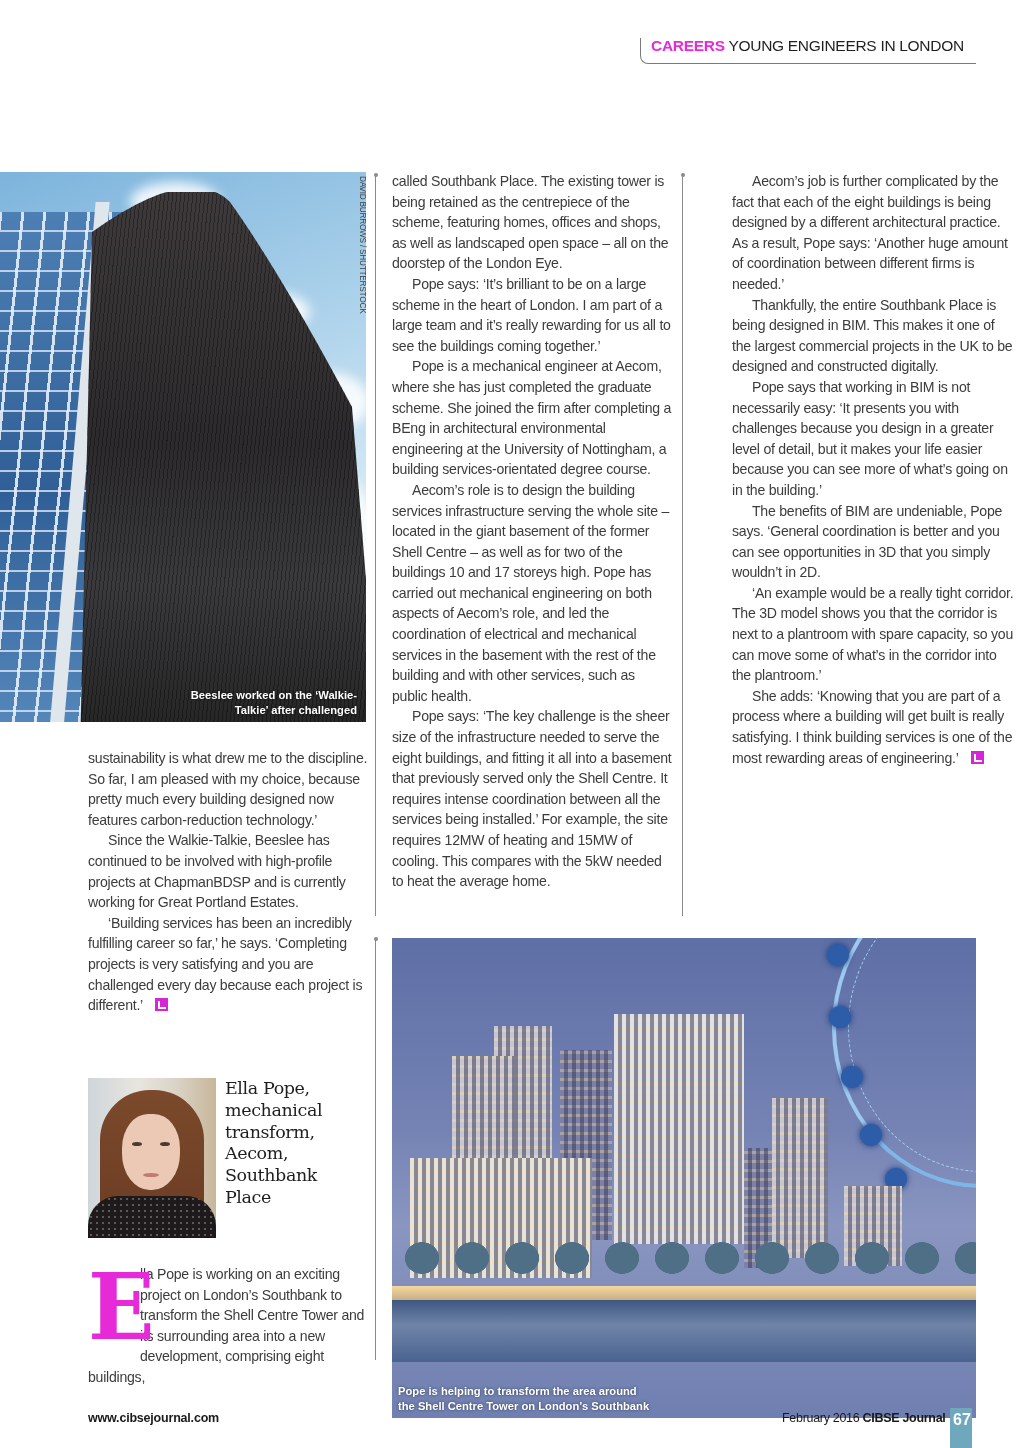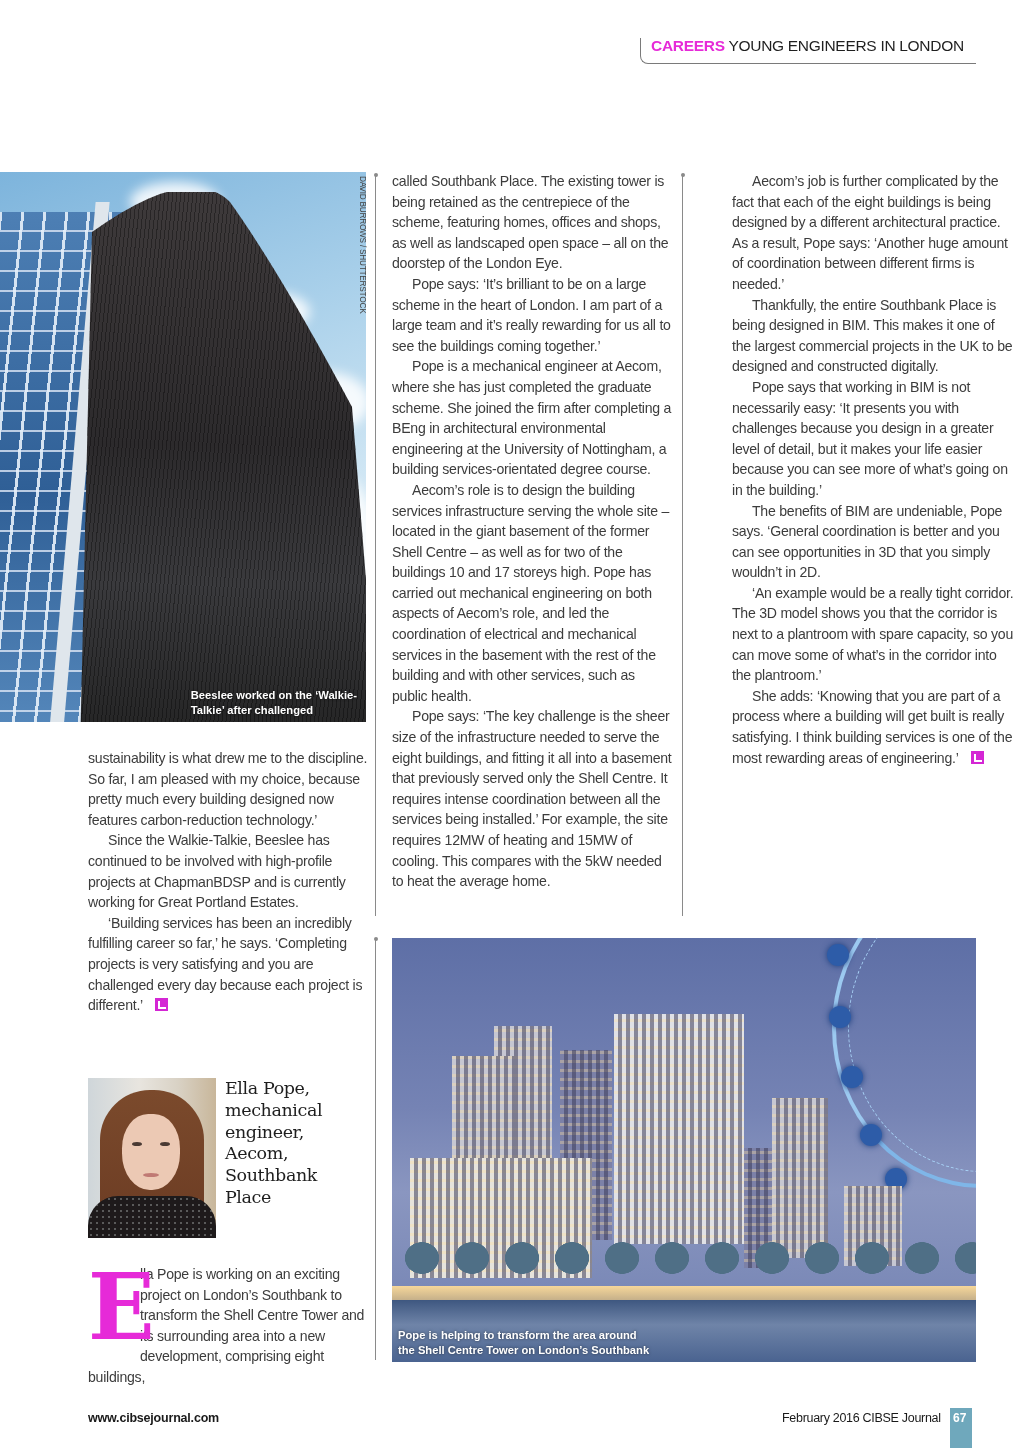--- a/index.html
+++ b/index.html
@@ -32,59 +32,59 @@
     background:
       repeating-linear-gradient(90deg, rgba(230,240,250,0.9) 0 3px, transparent 3px 22px),
       repeating-linear-gradient(0deg, rgba(220,230,245,0.8) 0 2px, transparent 2px 20px),
       linear-gradient(180deg, #4d7fb4 0%, #2f5f96 50%, #5c8fc2 100%); }
   .photo-wt .mullion { position: absolute; left: 72px; top: 30px; width: 14px; height: 540px; background: #dfe6ec; transform: skewX(-5deg); }
   .photo-wt .facade { position: absolute; left: 80px; top: 20px; width: 300px; height: 560px;
     clip-path: path("M 12 40 Q 110 -30 150 10 Q 200 80 272 215 L 300 560 L 0 560 Z");
     background:
       repeating-linear-gradient(96deg, rgba(0,0,0,0.35) 0 1px, transparent 1px 4px),
       linear-gradient(180deg, #3e3a3b 0%, #2c2a2c 45%, #3a3a3d 70%, #222 100%); }
-  .photo-wt .caption { position: absolute; right: 9px; bottom: 4px; color: #fff; font-weight: bold; font-size: 11.2px; line-height: 15px; text-shadow: 0 0 3px rgba(0,0,0,0.6); }
+  .photo-wt .caption { position: absolute; right: 9px; bottom: 4px; text-align: right; color: #fff; font-weight: bold; font-size: 11.2px; line-height: 15px; text-shadow: 0 0 3px rgba(0,0,0,0.6); }
   .credit { position: absolute; left: 358px; top: 176px; writing-mode: vertical-rl; font-size: 8.2px; color: #444; letter-spacing: -0.2px; white-space: nowrap; }
 
   
   .portrait { position: absolute; left: 88px; top: 1078px; width: 128px; height: 160px; overflow: hidden;
     background: linear-gradient(90deg, #cfd6da 0%, #e8e5df 40%, #d9d2c5 70%, #c8b69a 100%); }
   .portrait .hair { position: absolute; left: 12px; top: 12px; width: 104px; height: 160px; border-radius: 50px 50px 10px 10px; background: linear-gradient(180deg, #7b4a2c, #6a3a22); }
   .portrait .face { position: absolute; left: 34px; top: 36px; width: 58px; height: 76px; border-radius: 45% 45% 48% 48%; background: #ecc9b4; }
   .portrait .eye { position: absolute; top: 64px; width: 10px; height: 4px; border-radius: 50%; background: #4a3a33; }
   .portrait .lips { position: absolute; left: 55px; top: 95px; width: 16px; height: 4px; border-radius: 50%; background: #c07a74; }
   .portrait .top { position: absolute; left: 0; top: 118px; width: 128px; height: 60px; background: radial-gradient(circle, #5a5a5a 0.8px, #1e1a1b 1.3px) 0 0/6px 6px; border-radius: 30px 30px 0 0; }
   .profile-name { position: absolute; left: 225px; top: 1078px; font-family: "DejaVu Serif", serif; font-size: 17.5px; line-height: 21.8px; color: #1e1e1e; letter-spacing: -0.4px; width: 140px; }
 
   .intro { position: absolute; left: 88px; top: 1264px; width: 282px; font-size: 14.1px; line-height: 20.6px; color: #3c3c3c; letter-spacing: -0.25px; }
   .dropcap { float: left; width: 46px; height: 78px; margin: 6px 6px 0 0; color: #e62ad8; font-family: "DejaVu Serif", serif; font-weight: bold; font-size: 92px; line-height: 74px; text-align: left; letter-spacing: 0; transform: scaleX(0.95); transform-origin: left; }
 
   
-  .photo-sb { position: absolute; left: 392px; top: 938px; width: 584px; height: 424px; overflow: hidden;
+  .photo-sb { position: absolute; left: 392px; top: 938px; width: 584px; height: 480px; overflow: hidden;
     background: linear-gradient(180deg, #5e6fa6 0%, #7583b4 40%, #8a96c0 60%, #6f7fb0 100%); }
   .bldg { position: absolute; background-color: #c6c7d2;
     background-image:
       repeating-linear-gradient(90deg, transparent 0 4px, rgba(60,60,90,0.55) 4px 8px),
       repeating-linear-gradient(0deg, transparent 0 6px, rgba(255,225,160,0.35) 6px 9px); }
   .bldg.dark { background-color: #7c81a8; }
   .bldg.shell { background-color: #e0e1e6; }
   .trees { position: absolute; left: 0; top: 290px; width: 584px; height: 60px;
     background: radial-gradient(ellipse 28px 26px at 30px 30px, #4f6f86 60%, transparent 62%) 0 0/50px 60px; }
   .quay { position: absolute; left: 0; top: 348px; width: 584px; height: 14px; background: linear-gradient(180deg, #f6d79a, #c5b08a); }
   .river { position: absolute; left: 0; top: 362px; width: 584px; height: 62px; background: linear-gradient(180deg, #3e5780 0%, #6f84a8 40%, #4a6390 100%); }
   .eye-wheel { position: absolute; left: 440px; top: -70px; width: 300px; height: 320px; border-radius: 50%; border: 4px solid #7fb6e8; border-left-color: #9cc9f0; }
   .eye-wheel.inner { left: 456px; top: -56px; width: 270px; height: 290px; border: 1.5px dashed #a7d1f5; }
   .pod { position: absolute; width: 22px; height: 22px; border-radius: 50%; background: #2d5ca8; box-shadow: 0 0 6px #1c3f7e; }
   .photo-sb .caption { position: absolute; left: 6px; bottom: 4px; color: #fff; font-weight: bold; font-size: 11.2px; line-height: 15px; text-shadow: 0 0 3px rgba(0,0,0,0.55); }
 
   
   .footer-url { position: absolute; left: 88px; top: 1411px; font-size: 12.5px; font-weight: bold; color: #1a1a1a; letter-spacing: -0.2px; }
   .footer-issue { position: absolute; left: 782px; top: 1411px; font-size: 12.5px; color: #1a1a1a; letter-spacing: -0.3px; }
-  .footer-issue b { font-weight: normal; }
-  .page-num { position: absolute; left: 950px; top: 1408px; width: 22px; height: 40px; background: #6fa8bc; color: #fff; font-size: 12px; font-weight: bold; padding: 3px 0 0 3px; }
+  .footer-issue b { font-weight: bold; }
+  .page-num { position: absolute; left: 950px; top: 1408px; width: 22px; height: 40px; background: #6fa8bc; color: #fff; font-size: 16px; font-weight: bold; padding: 3px 0 0 3px; }
 </style>
 </head>
 <body>
 
 <div class="header">
   <div class="rule-v"></div>
   <div class="rule-h"></div>
   <div class="text">
     <span class="section">CAREERS</span>
     <span>YOUNG ENGINEERS IN LONDON</span>
@@ -121,21 +121,21 @@
   <div class="hair"></div>
   <div class="face"></div>
   <div class="eye" style="left:44px;"></div>
   <div class="eye" style="left:72px;"></div>
   <div class="lips"></div>
   <div class="top"></div>
 </div>
 <div class="profile-name">
   <div>Ella Pope,</div>
   <div>mechanical</div>
-  <div>engineer,</div>
+  <div>transform,</div>
   <div>Aecom,</div>
   <div>Southbank</div>
   <div>Place</div>
 </div>
 
 <div class="intro">
   <span class="dropcap">E</span>
   <span>lla Pope is working on an exciting project on London’s Southbank to transform the Shell Centre Tower and its surrounding area into a new development, comprising eight buildings,</span>
 </div>
 

